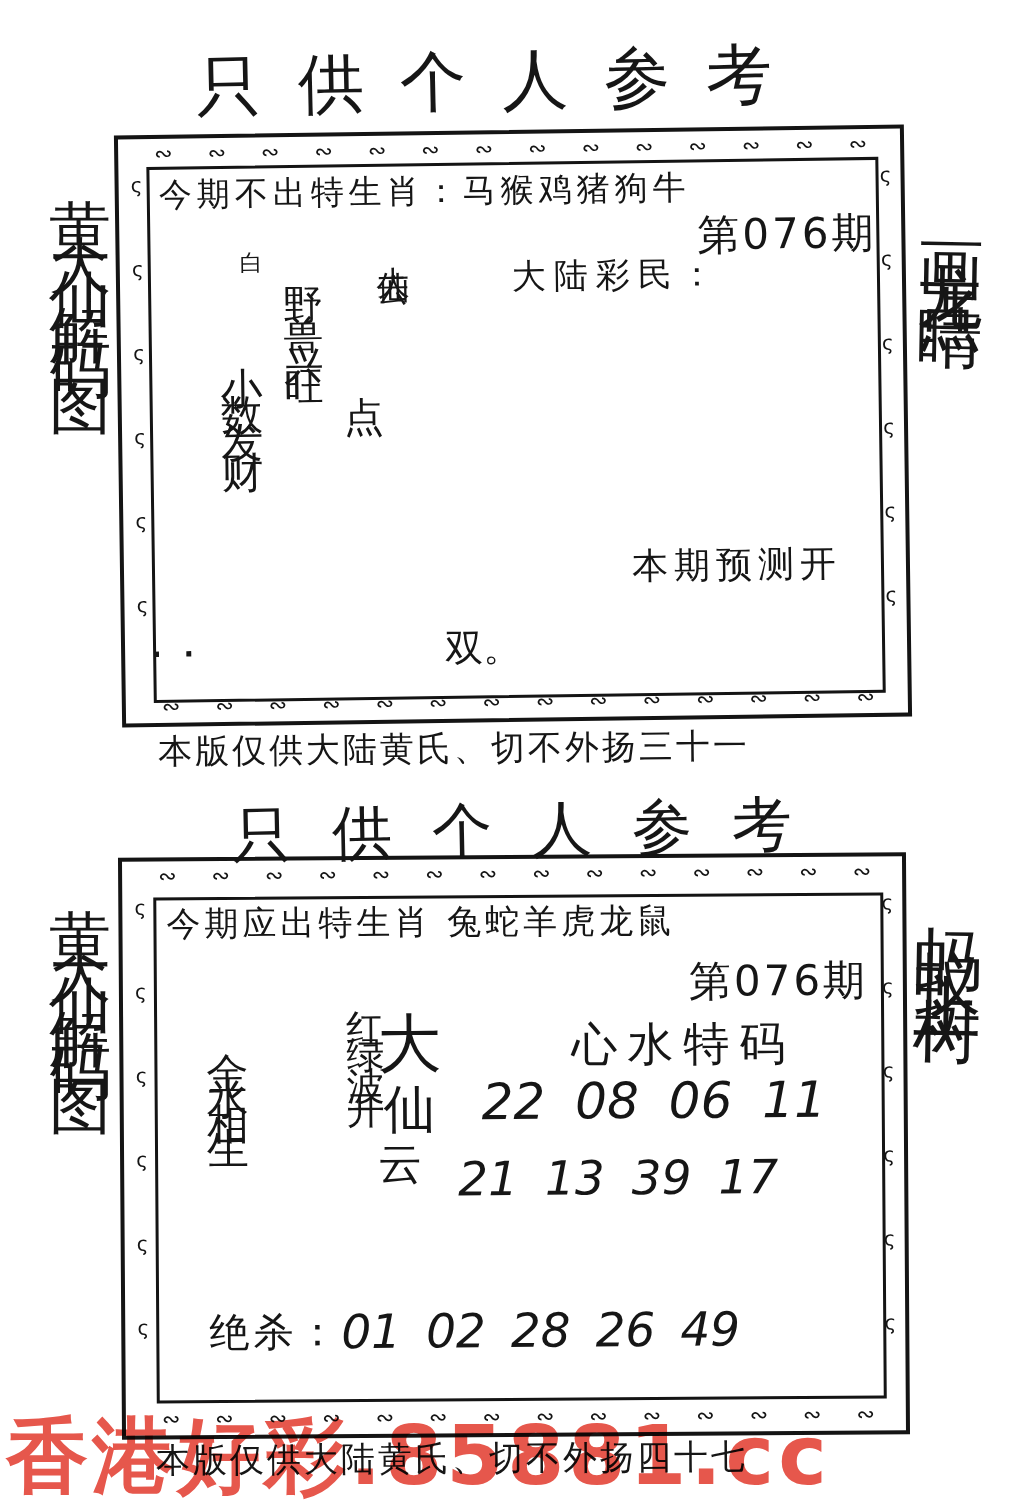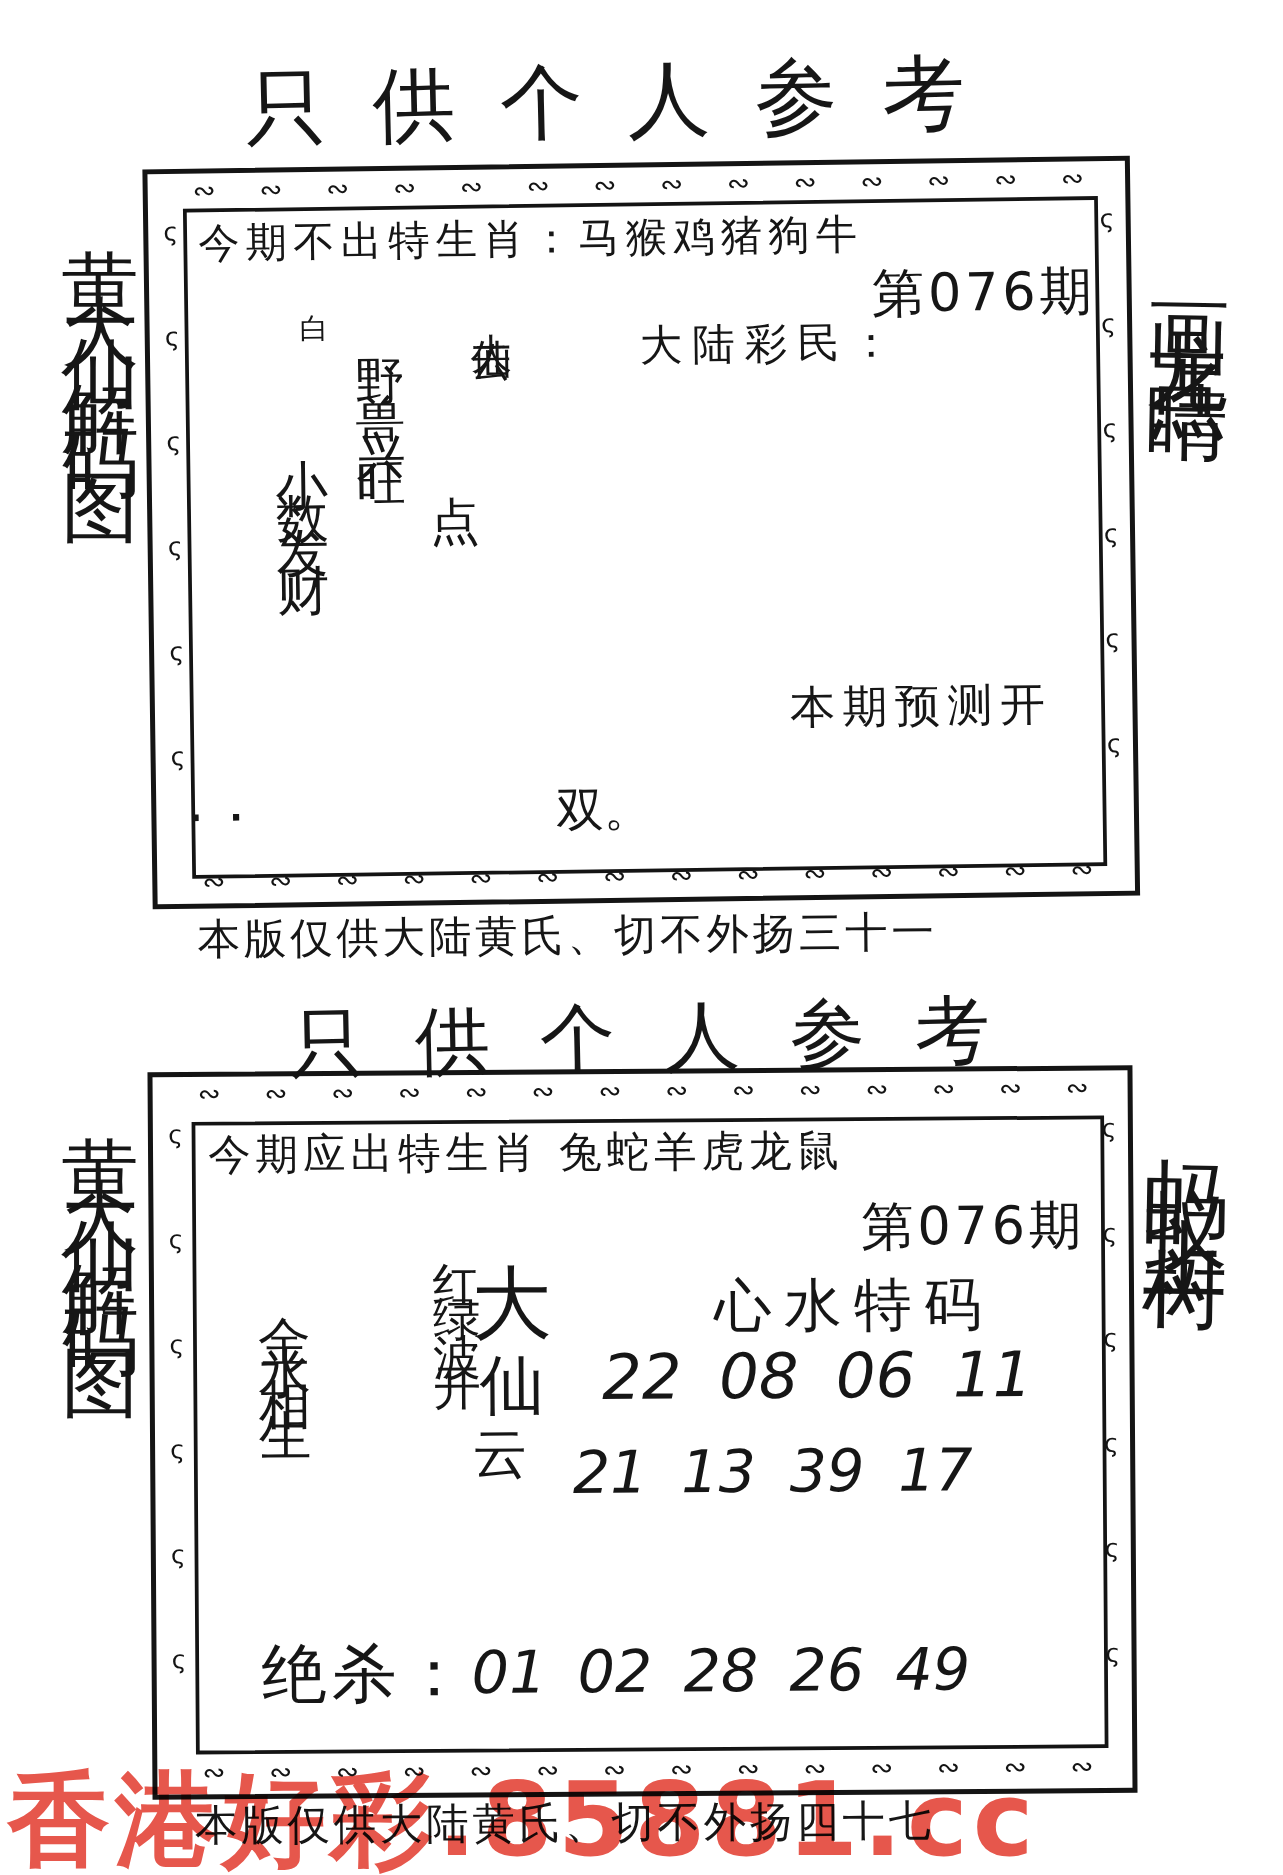--- a/index.html
+++ b/index.html
@@ -58,21 +58,21 @@
   .b-col-honglv{left:216px;top:120px;font-size:38px;letter-spacing:28px;}
   .b-daxian{left:254px;top:148px;text-align:left;}
   .b-daxian .c1{display:block;font-size:64px;line-height:72px;}
   .b-daxian .c2{display:block;font-size:52px;line-height:58px;margin-left:6px;}
   .b-daxian .c3{display:block;font-size:44px;line-height:52px;}
   .b-xinshui{left:448px;top:156px;font-size:46px;letter-spacing:10px;}
   .num{font-style:italic;font-weight:500;}
   .b-nums1{left:358px;top:214px;font-size:50px;word-spacing:14px;}
   .b-nums2{left:334px;top:292px;font-size:47px;word-spacing:12px;}
   .b-juesha{left:84px;top:444px;}
-  .b-juesha .lbl{font-size:52px;letter-spacing:4px;vertical-align:middle;}
+  .b-juesha .lbl{font-size:40px;letter-spacing:4px;vertical-align:middle;}
   .b-juesha .nums{font-size:47px;word-spacing:10px;vertical-align:middle;}
 
   
   .caption1{left:158px;top:726px;font-size:34px;letter-spacing:3px;transform:rotate(-0.6deg);}
   .caption2{left:156px;top:1436px;font-size:34px;letter-spacing:3px;transform:rotate(-0.4deg);}
 
   
   .watermark{left:6px;top:1402px;font-size:82px;font-weight:bold;letter-spacing:4px;
              mix-blend-mode:multiply;z-index:5;}
 </style>

